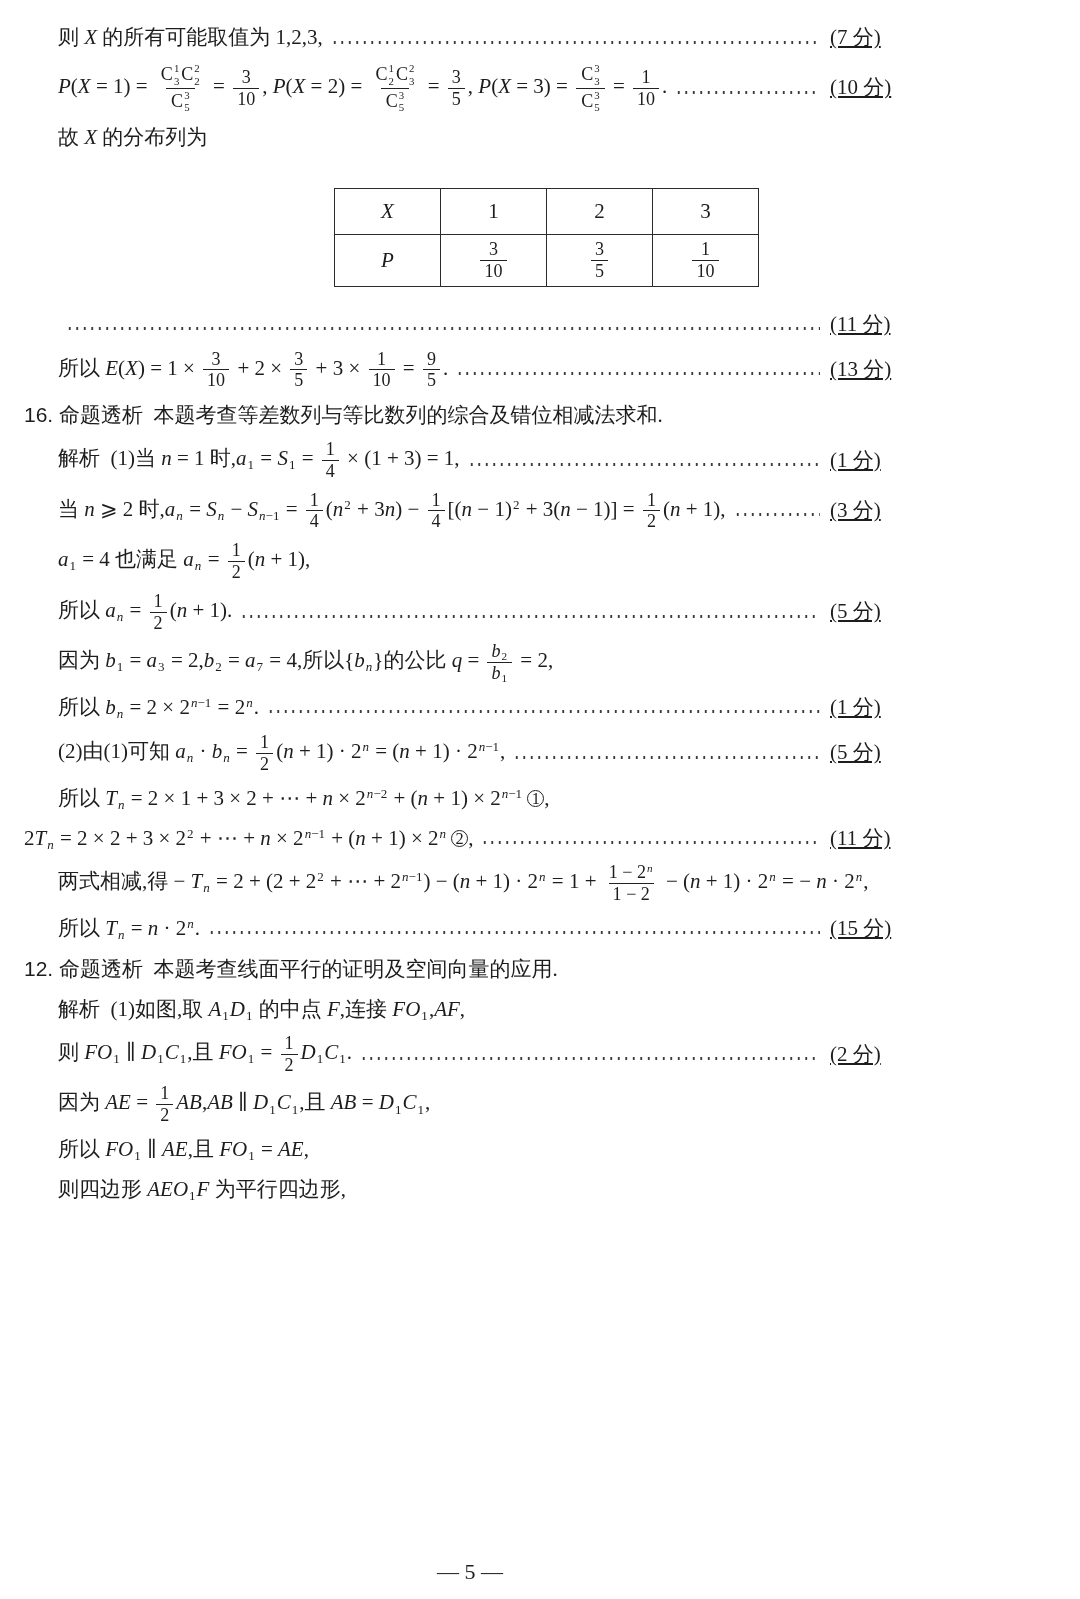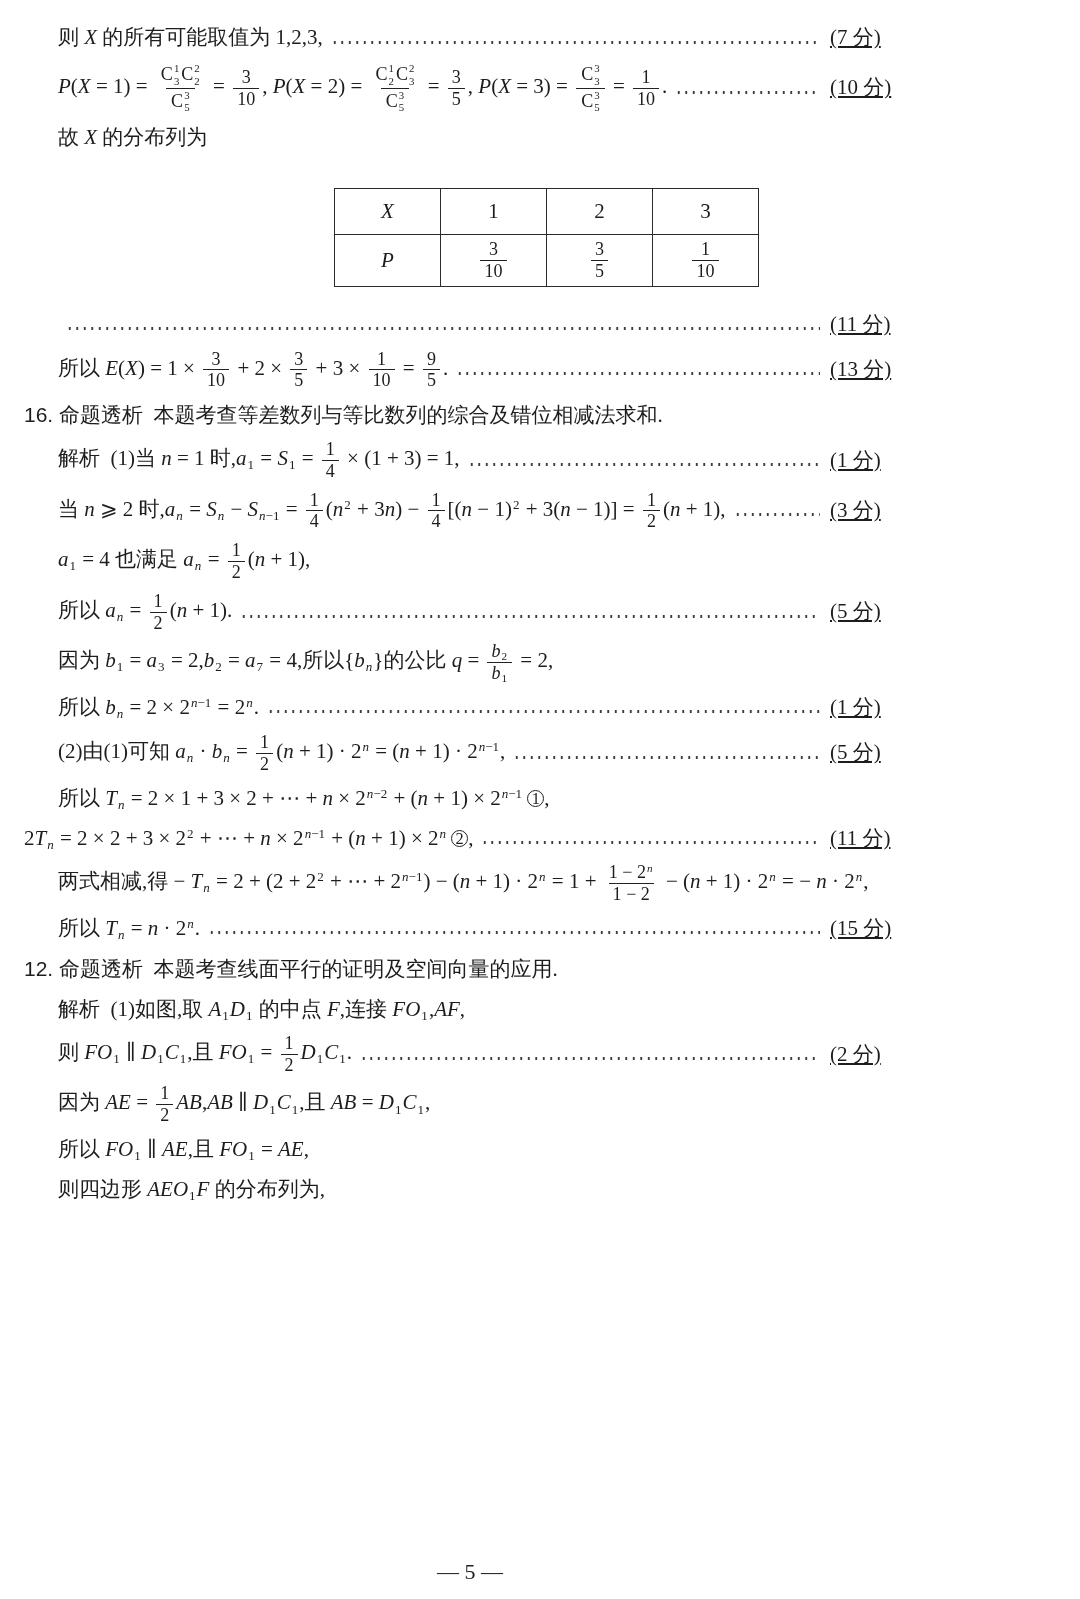--- a/index.html
+++ b/index.html
@@ -169,20 +169,20 @@
         <span class="dots"></span>
         <span class="score">(2 分)</span>
       </div>
       <div class="line ind">
         <span class="content"><span>因为 </span><span class="mvar">AE</span><span> = </span><span class="mfrac"><span class="mnum"><span>1</span></span><span class="mden"><span>2</span></span></span><span class="mvar">AB</span><span>,</span><span class="mvar">AB</span><span> ∥ </span><span class="mvar">D</span><span class="msubi"><span>1</span></span><span class="mvar">C</span><span class="msubi"><span>1</span></span><span>,且 </span><span class="mvar">AB</span><span> = </span><span class="mvar">D</span><span class="msubi"><span>1</span></span><span class="mvar">C</span><span class="msubi"><span>1</span></span><span>,</span></span>
       </div>
       <div class="line ind">
         <span class="content"><span>所以 </span><span class="mvar">FO</span><span class="msubi"><span>1</span></span><span> ∥ </span><span class="mvar">AE</span><span>,且 </span><span class="mvar">FO</span><span class="msubi"><span>1</span></span><span> = </span><span class="mvar">AE</span><span>,</span></span>
       </div>
       <div class="line ind">
-        <span class="content"><span>则四边形 </span><span class="mvar">AEO</span><span class="msubi"><span>1</span></span><span class="mvar">F</span><span> 的分布列为,</span></span>
+        <span class="content"><span>则四边形 </span><span class="mvar">AEO</span><span class="msubi"><span>1</span></span><span class="mvar">F</span><span> 为平行四边形,</span></span>
       </div>
     </div>
 
   <div class="footer">
     <span>— 5 —</span>
   </div>
 </div>
 
 </body></html>

